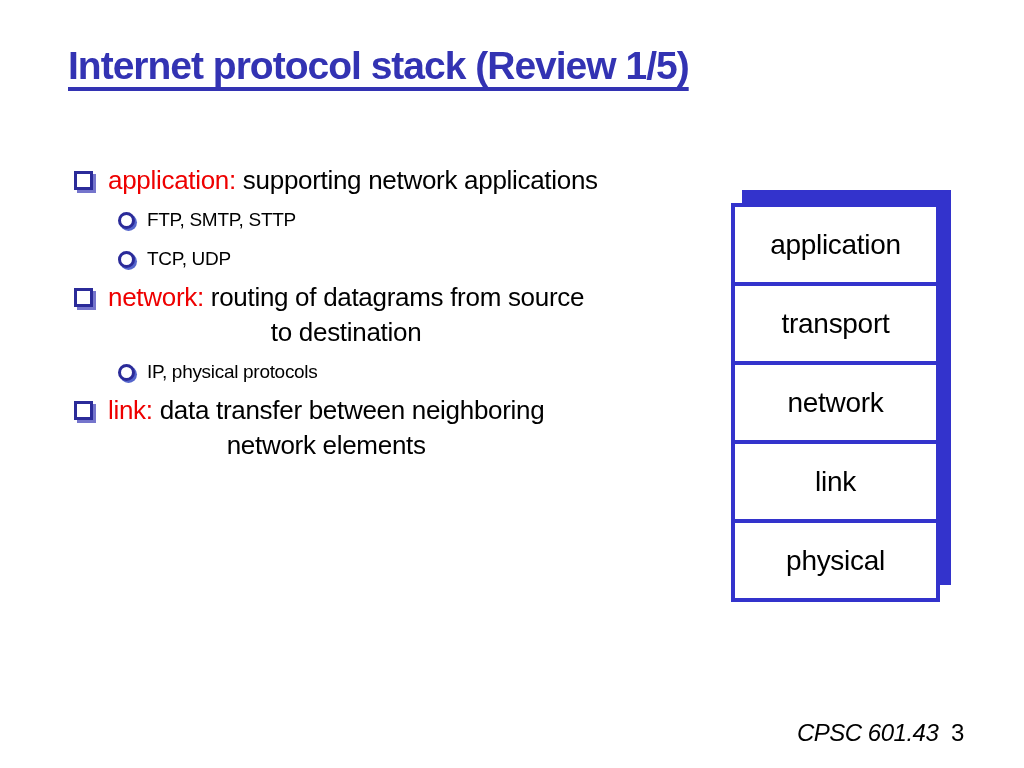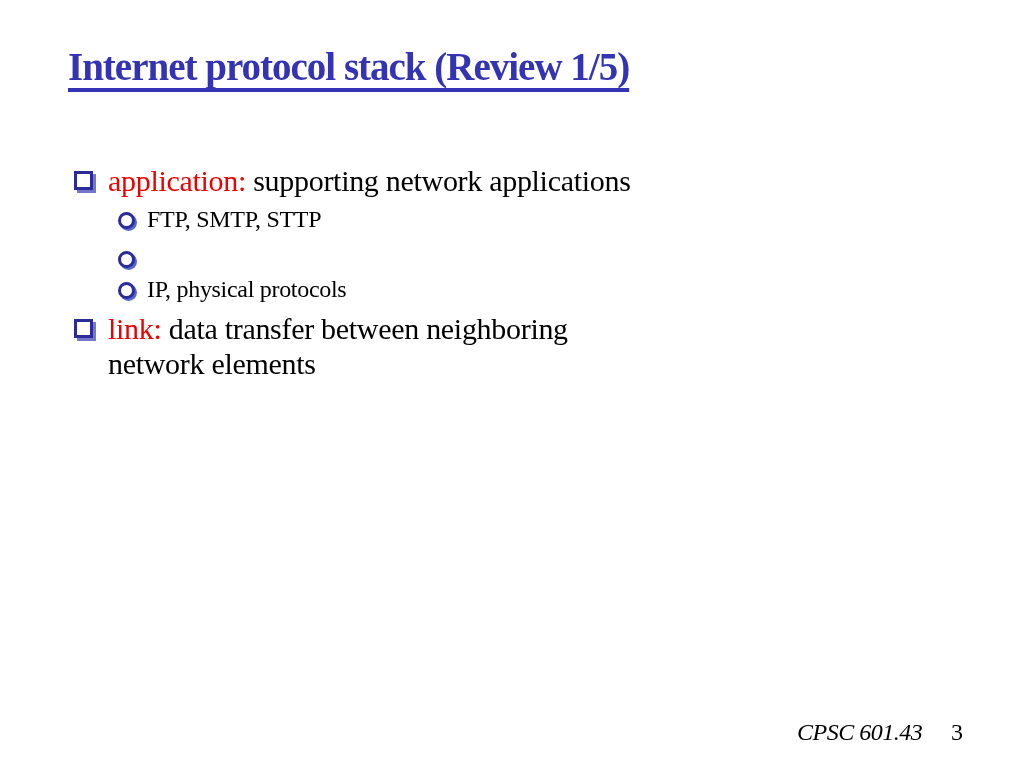--- a/index.html
+++ b/index.html
@@ -6,22 +6,23 @@
     margin: 0;
     padding: 0;
     background: #ffffff;
   }
   .slide {
     position: relative;
     width: 1024px;
     height: 768px;
     background: #ffffff;
     overflow: hidden;
-    font-family: Liberation Serif, serif;
+    font-family: Liberation Sans, sans-serif;
     color: #000000;
+    text-align: center;
   }
 
   
   .slide-title {
     position: absolute;
     left: 68px;
     top: 44px;
     margin: 0;
     font-size: 39px;
     font-weight: bold;
@@ -47,42 +48,42 @@
   .sq-bullet {
     flex: 0 0 auto;
     width: 13px;
     height: 13px;
     border: 3px solid #2B2B99;
     background: #ffffff;
     box-shadow: 3px 3px 0 #7575CC;
     margin: 8px 15px 0 0;
   }
   .b-text {
-    font-size: 30px;
+    font-size: 26px;
     line-height: 35px;
     letter-spacing: -0.3px;
   }
   .kw { color: #EE0000; }
   .s-item {
     display: flex;
     align-items: flex-start;
     margin: 0 0 4px 44px;
   }
   .ci-bullet {
     flex: 0 0 auto;
     width: 11px;
     height: 11px;
     border: 3px solid #2B2B99;
     border-radius: 50%;
     background: #ffffff;
     box-shadow: 2px 2px 0 #5566CC;
     margin: 10px 12px 0 0;
   }
   .s-text {
-    font-size: 24px;
+    font-size: 19px;
     line-height: 35px;
     letter-spacing: -0.3px;
   }
 
   
   .stack {
     position: absolute;
     left: 731px;
     top: 190px;
     width: 221px;
@@ -149,35 +150,53 @@
         <span class="kw">application:</span><span> supporting network applications</span>
       </div>
     </div>
     <div class="s-item">
       <span class="ci-bullet"></span>
       <div class="s-text">FTP, SMTP, STTP</div>
     </div>
 
     <div class="s-item">
       <span class="ci-bullet"></span>
-    </div>
-
+      <div class="s-text">TCP, UDP</div>
+    </div>
+
+    <div class="b-item">
+      <span class="sq-bullet"></span>
+      <div class="b-text">
+        <span class="kw">network:</span><span> routing of datagrams from source</span>
+        <div>to destination</div>
+      </div>
+    </div>
     <div class="s-item">
       <span class="ci-bullet"></span>
       <div class="s-text">IP, physical protocols</div>
     </div>
 
     <div class="b-item">
       <span class="sq-bullet"></span>
       <div class="b-text">
         <span class="kw">link:</span><span> data transfer between neighboring</span>
         <div>network elements</div>
       </div>
     </div>
 
 
   </div>
 
+  <div class="stack">
+    <div class="stack-shadow"></div>
+    <div class="stack-boxes">
+      <div class="layer">application</div>
+      <div class="layer">transport</div>
+      <div class="layer">network</div>
+      <div class="layer">link</div>
+      <div class="layer">physical</div>
+    </div>
+  </div>
 
   <div class="footer-course">CPSC 601.43</div>
   <div class="footer-page">3</div>
 
 </div>
 
 </body></html>

